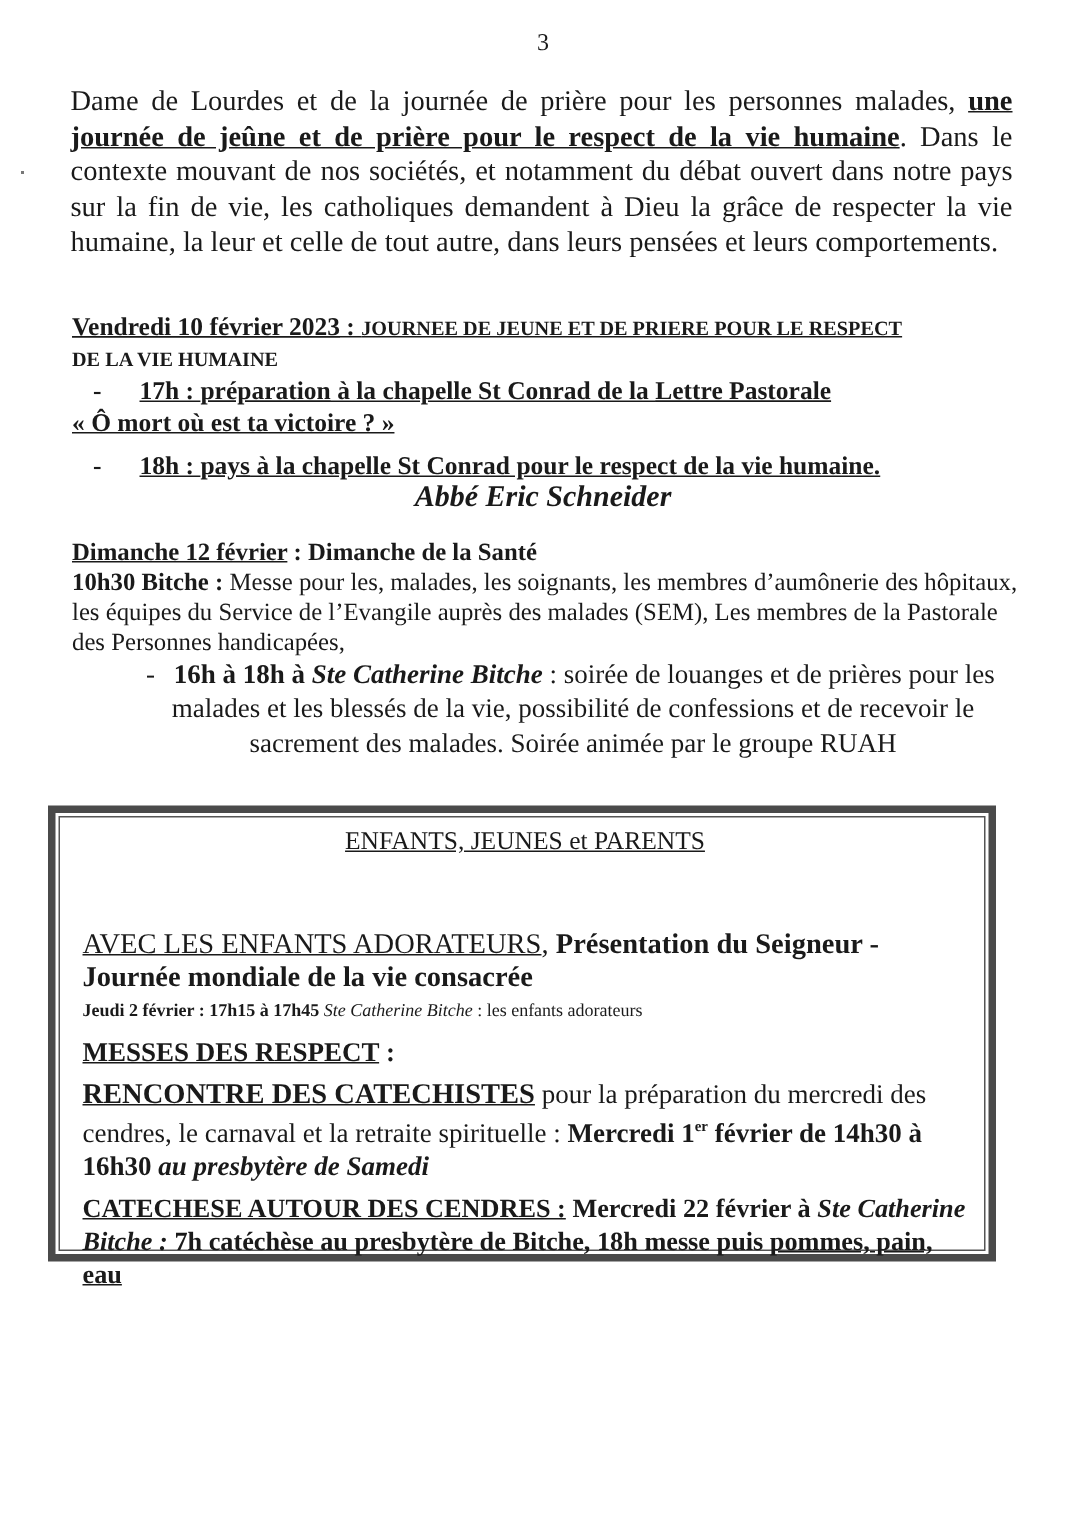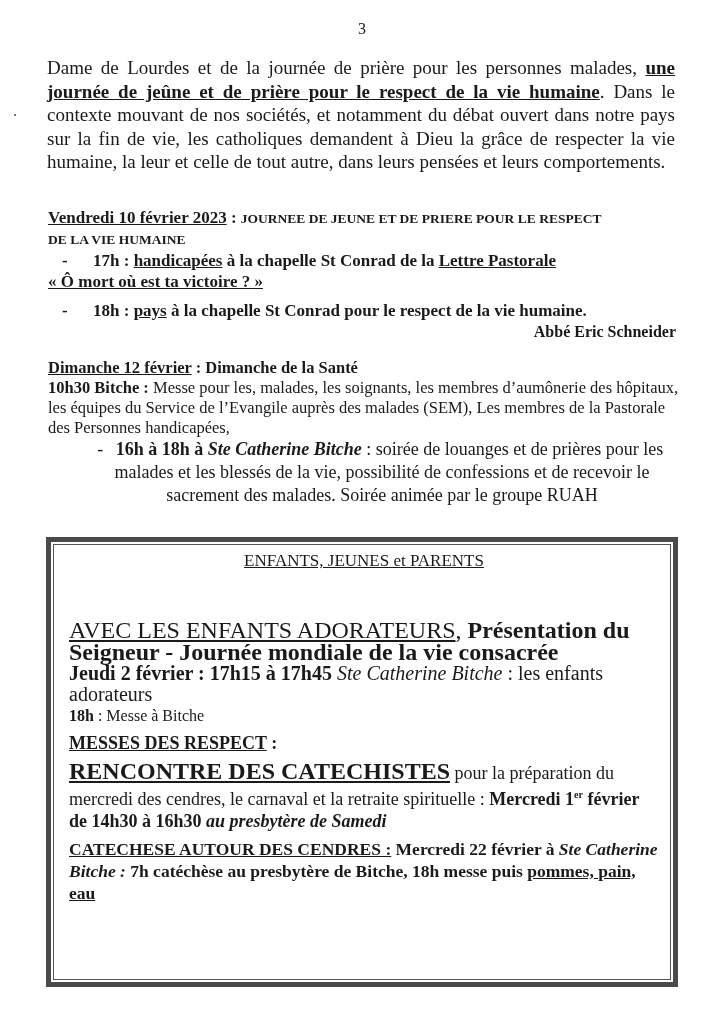--- a/index.html
+++ b/index.html
@@ -6,66 +6,65 @@
   body { width:724px; height:1024px; position:relative; overflow:hidden;
          font-family:"Liberation Serif", "DejaVu Serif", serif; color:#1a1a1a; }
   .page-num { position:absolute; top:20px; left:0; width:724px; text-align:center; font-size:16px; }
   .stray-dot { position:absolute; left:14px; top:114px; width:2px; height:2px; background:#777; }
   .intro { position:absolute; left:47px; top:56px; width:628px; font-size:19px; line-height:23.5px; text-align:justify; }
   .b { font-weight:bold; }
   .u { text-decoration:underline; }
   .i { font-style:italic; }
   .sec1 { position:absolute; left:48px; top:207px; width:640px; font-size:17px; line-height:21px; }
   .caps { font-size:13.5px; font-weight:bold; }
-  .line { white-space:nowrap; }
+  .line { white-space:nowrap;text-decoration:underline; }
   .dash { display:inline-block; width:45px; padding-left:14px; box-sizing:border-box; }
-  .sig { text-align:right; padding-right:12px; font-weight:bold; font-size:16px; }
+  .sig { text-align:center; padding-right:12px; font-style:italic; font-weight:bold; font-size:20px; }
   .gap6 { margin-top:8px; }
   .sec2 { position:absolute; left:48px; top:358px; width:640px; font-size:16.5px; line-height:20px; }
   .reg { font-size:18px; line-height:23px; }
   .indent { padding-left:30px;text-align:center; }
-  .box { position:absolute; left:46px; top:537px; width:632px; height:450px; box-sizing:border-box;
+  .box { position:absolute; left:32px; top:537px; width:632px; height:304px; box-sizing:border-box;
          border:5px solid #4a4a4a; }
   .box-inner { position:absolute; left:2px; top:2px; right:2px; bottom:2px; border:1px solid #555; }
   .box-content { position:absolute; left:18px; top:8px; width:590px; font-size:17px; line-height:21px; }
   .box-title { text-align:center; font-size:17px; margin-bottom:4px; }
-  .big { font-size:24px; line-height:22px;margin-top:48px; }
+  .big { font-size:19px; line-height:22px;margin-top:48px; }
   .p { margin-top:6px; }
   sup { font-size:10px; }
 </style>
 </head>
 <body>
 
 <div class="page-num">3</div>
 <div class="stray-dot"></div>
 
 <div class="intro"><span>Dame de Lourdes et de la journée de prière pour les personnes malades, </span><span class="b u">une journée de jeûne et de prière pour le respect de la vie humaine</span><span>. Dans le contexte mouvant de nos sociétés, et notamment du débat ouvert dans notre pays sur la fin de vie, les catholiques demandent à Dieu la grâce de respecter la vie humaine, la leur et celle de tout autre, dans leurs pensées et leurs comportements.</span></div>
 
 <div class="sec1">
   <div class="line"><span class="b u">Vendredi 10 février 2023</span><span class="b"> : </span><span class="caps">JOURNEE DE JEUNE ET DE PRIERE POUR LE RESPECT</span></div>
   <div class="caps">DE LA VIE HUMAINE</div>
-  <div class="line b"><span class="dash">-</span><span>17h : </span><span class="u">handicapées</span><span> à la chapelle St Conrad de la </span><span class="u">Lettre Pastorale</span></div>
+  <div class="line b"><span class="dash">-</span><span>17h : </span><span class="u">préparation</span><span> à la chapelle St Conrad de la </span><span class="u">Lettre Pastorale</span></div>
   <div class="b u">« Ô mort où est ta victoire ? »</div>
   <div class="line b gap6"><span class="dash">-</span><span>18h : </span><span class="u">pays</span><span> à la chapelle St Conrad pour le respect de la vie humaine.</span></div>
   <div class="sig">Abbé Eric Schneider</div>
 </div>
 
 <div class="sec2">
   <div class="b"><span class="u">Dimanche 12 février</span><span> : Dimanche de la Santé</span></div>
   <div><span class="b">10h30 Bitche : </span><span>Messe pour les, malades, les soignants, les membres d’aumônerie des hôpitaux, les équipes du Service de l’Evangile auprès des malades (SEM), Les membres de la Pastorale des Personnes handicapées,</span></div>
   <div class="reg indent" style="text-indent:-30px;padding-left:28px;margin-left:0"><span class="dash" style="text-indent:0">-</span><span class="b">16h à 18h à </span><span class="b i">Ste Catherine Bitche</span><span> : soirée de louanges et de prières pour les malades et les blessés de la vie, possibilité de confessions et de recevoir le sacrement des malades. Soirée animée par le groupe RUAH</span></div>
 </div>
 
 <div class="box">
   <div class="box-inner"></div>
   <div class="box-content">
     <div class="box-title u">ENFANTS, JEUNES et PARENTS</div>
     <div class="big"><span class="u">AVEC LES ENFANTS ADORATEURS</span><span>, </span><span class="b">Présentation du Seigneur  - Journée mondiale de la vie consacrée</span></div>
-    <div style="font-size:20px"><span class="b">Jeudi 2 février : 17h15 à 17h45 </span><span class="i">Ste Catherine Bitche</span><span> : les enfants adorateurs</span></div>
-    <div style="font-size:16px"><span class="b">18h</span><span> : Messe à Bitche</span></div>
+    <div style="font-size:12px"><span class="b">Jeudi 2 février : 17h15 à 17h45 </span><span class="i">Ste Catherine Bitche</span><span> : les enfants adorateurs</span></div>
 
     <div class="p reg" style="line-height:22px">
       <div><span class="b u">MESSES DES RESPECT</span><span class="b"> :</span></div>
     </div>
 
     <div class="p reg" style="line-height:22px">
       <span class="big b u">RENCONTRE DES CATECHISTES</span><span> pour la préparation du mercredi des cendres, le carnaval et la retraite spirituelle : </span><span class="b">Mercredi 1</span><sup class="b">er</sup><span class="b"> février de 14h30 à 16h30 </span><span class="b i">au presbytère de Samedi</span>
     </div>
 
     <div class="p" style="font-size:17.5px;line-height:22px">

